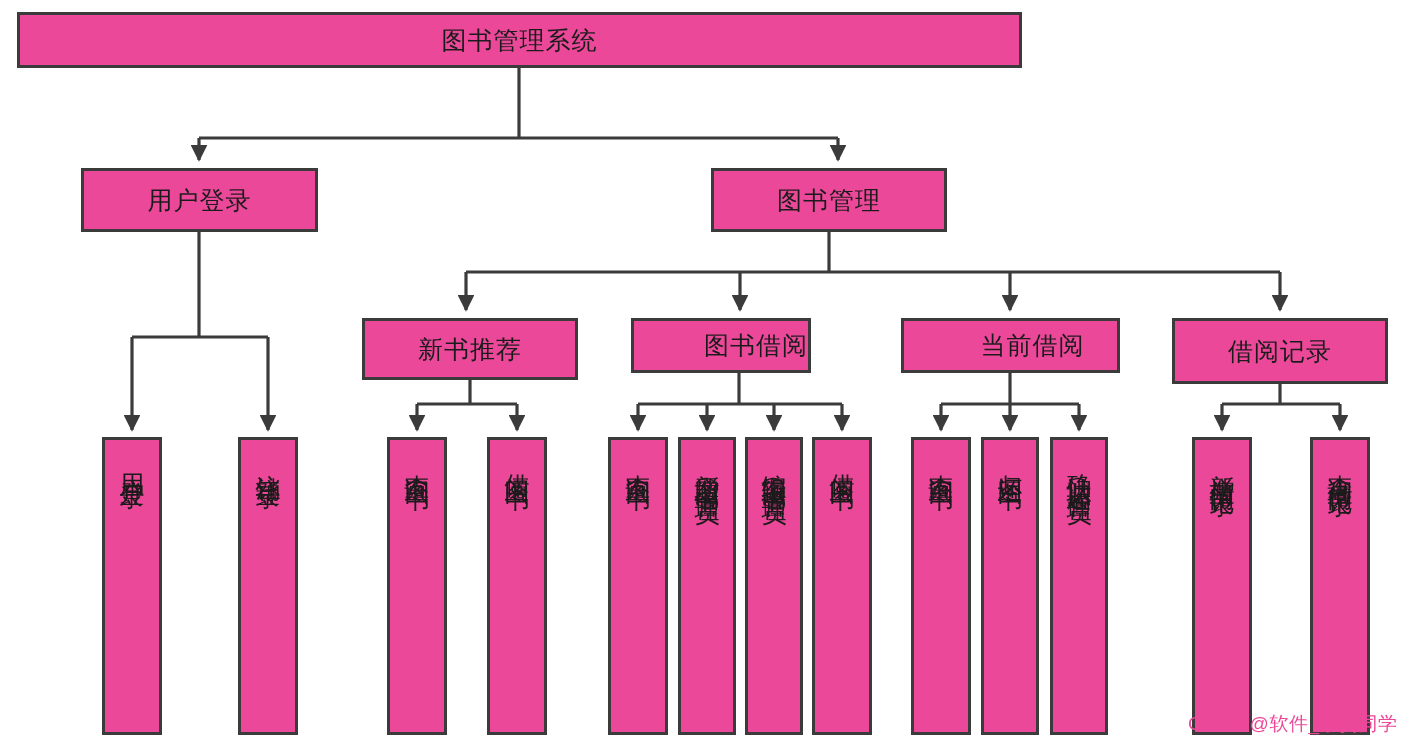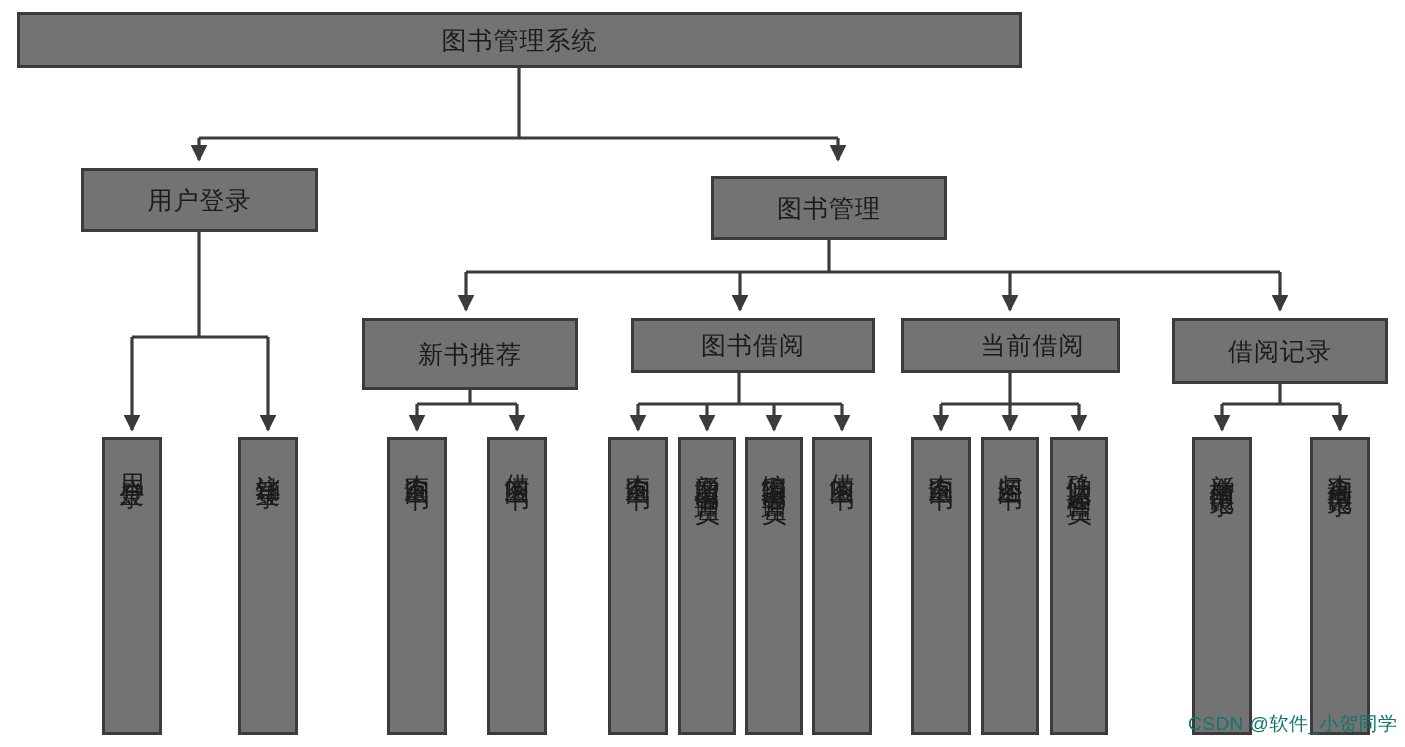--- a/index.html
+++ b/index.html
@@ -9,21 +9,21 @@
     background:#ffffff;
     font-family:"Liberation Sans","DejaVu Sans",sans-serif;
     overflow:hidden;
   }
   #canvas{position:relative;width:1405px;height:747px;}
   svg#wires{position:absolute;left:0;top:0;width:1405px;height:747px;pointer-events:none;}
 
   .node{
     position:absolute;
     box-sizing:border-box;
-    background:#737373;
+    background:#ec4899;
     border:3px solid #3b3b3b;
     display:flex;
     align-items:center;
     justify-content:center;
     color:#1b1b1b;
   }
   .node .label{
     text-align:center;
     line-height:1.15;
     white-space:pre;
@@ -44,21 +44,21 @@
     font-size:25px;
     line-height:1.0;
     letter-spacing:4px;
     white-space:nowrap;
   }
 
   .watermark{
     position:absolute;
     left:1188px;top:711px;
     font-size:19px;
-    color:#0f766e;
+    color:#ec4899;
     letter-spacing:0.5px;
     white-space:nowrap;
     font-family:"Liberation Sans","DejaVu Sans",sans-serif;
   }
 </style>
 </head>
 <body>
 
 <div id="canvas">
 
@@ -112,28 +112,28 @@
     </g>
   </svg>
 
   <div class="node rootnode" style="left:17px;top:12px;width:1005px;height:56px;">
     <span class="label">图书管理系统</span>
   </div>
 
   <div class="node hnode" style="left:81px;top:168px;width:237px;height:64px;">
     <span class="label">用户登录</span>
   </div>
-  <div class="node hnode" style="left:711px;top:176px;width:236px;height:64px;">
+  <div class="node hnode" style="left:711px;top:168px;width:236px;height:64px;">
     <span class="label">图书管理</span>
   </div>
 
-  <div class="node hnode" style="left:362px;top:318px;width:216px;height:72px;">
+  <div class="node hnode" style="left:362px;top:318px;width:216px;height:62px;">
     <span class="label">新书推荐</span>
   </div>
-  <div class="node hnode" style="left:631px;top:318px;width:244px;height:55px;">
+  <div class="node hnode" style="left:631px;top:318px;width:180px;height:55px;justify-content:flex-end;">
     <span class="label">图书借阅</span>
   </div>
   <div class="node hnode" style="left:901px;top:318px;width:219px;height:55px;padding-left:44px;">
     <span class="label">当前借阅</span>
   </div>
   <div class="node hnode" style="left:1172px;top:318px;width:216px;height:66px;">
     <span class="label">借阅记录</span>
   </div>
 
   <div class="node vnode" style="left:102px;top:437px;width:60px;height:298px;">

